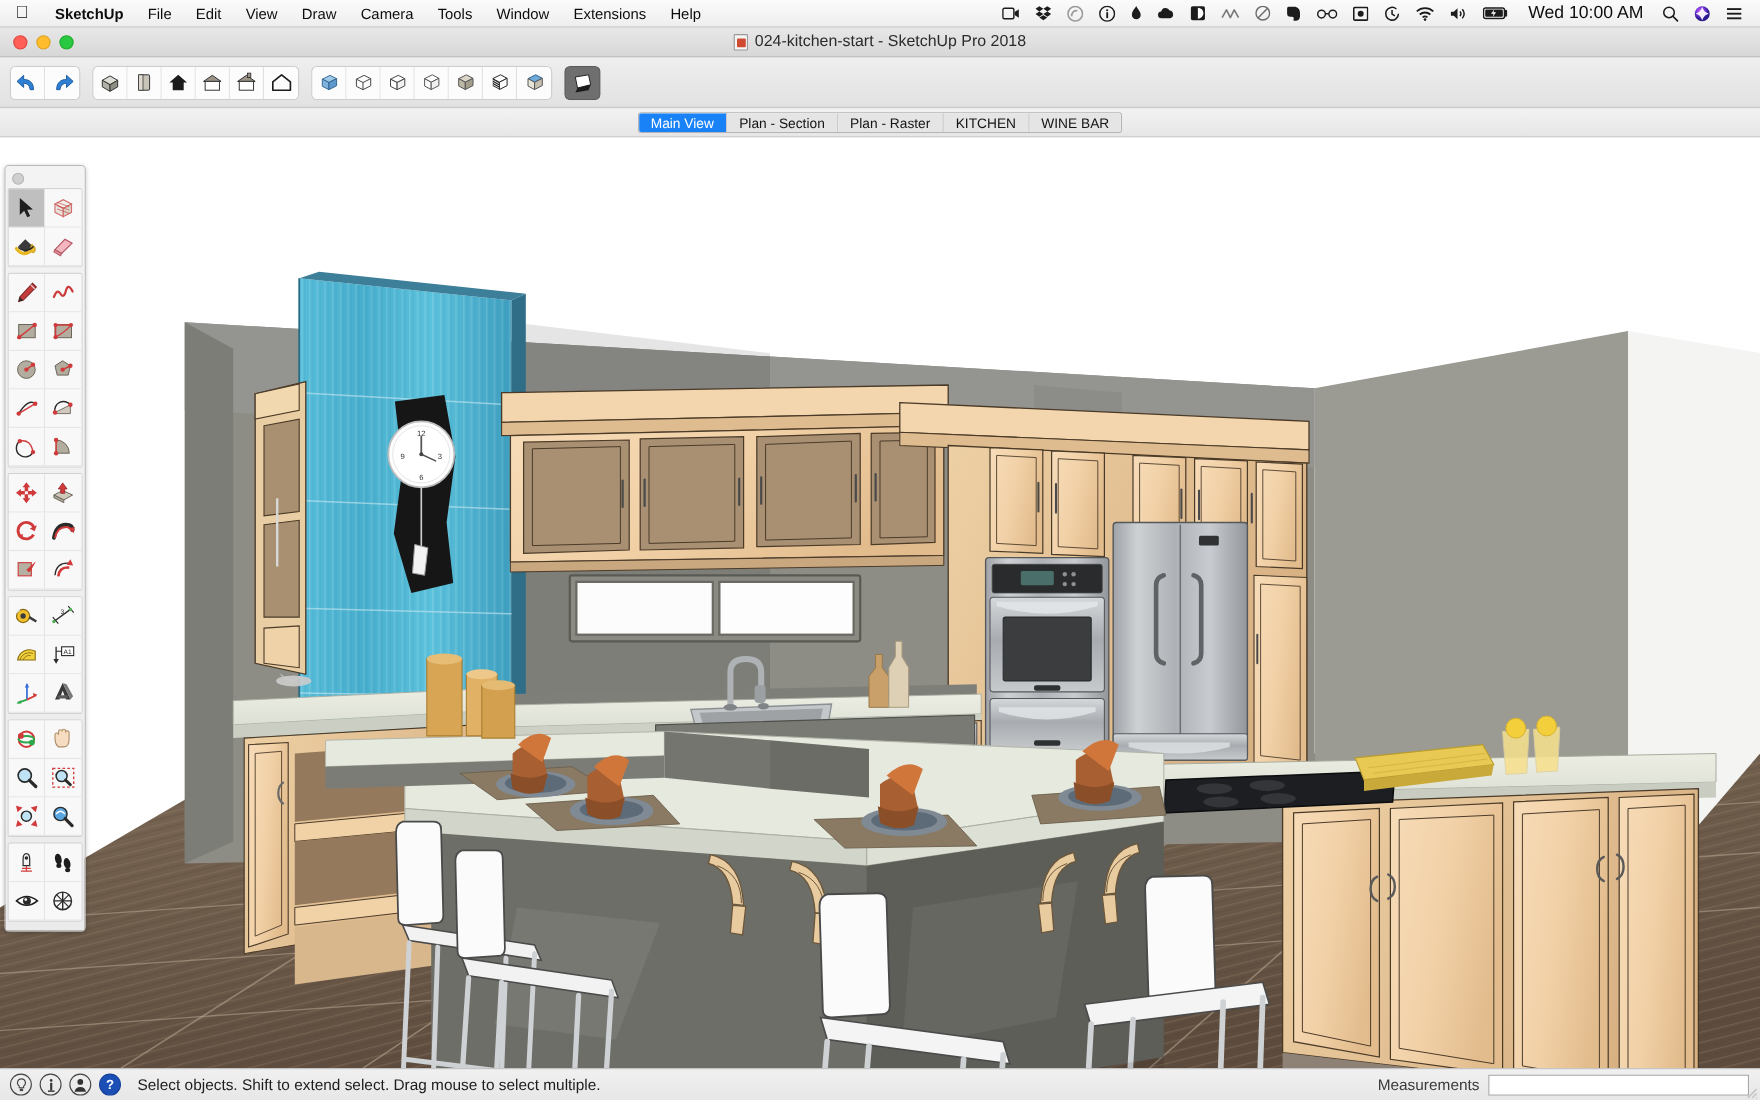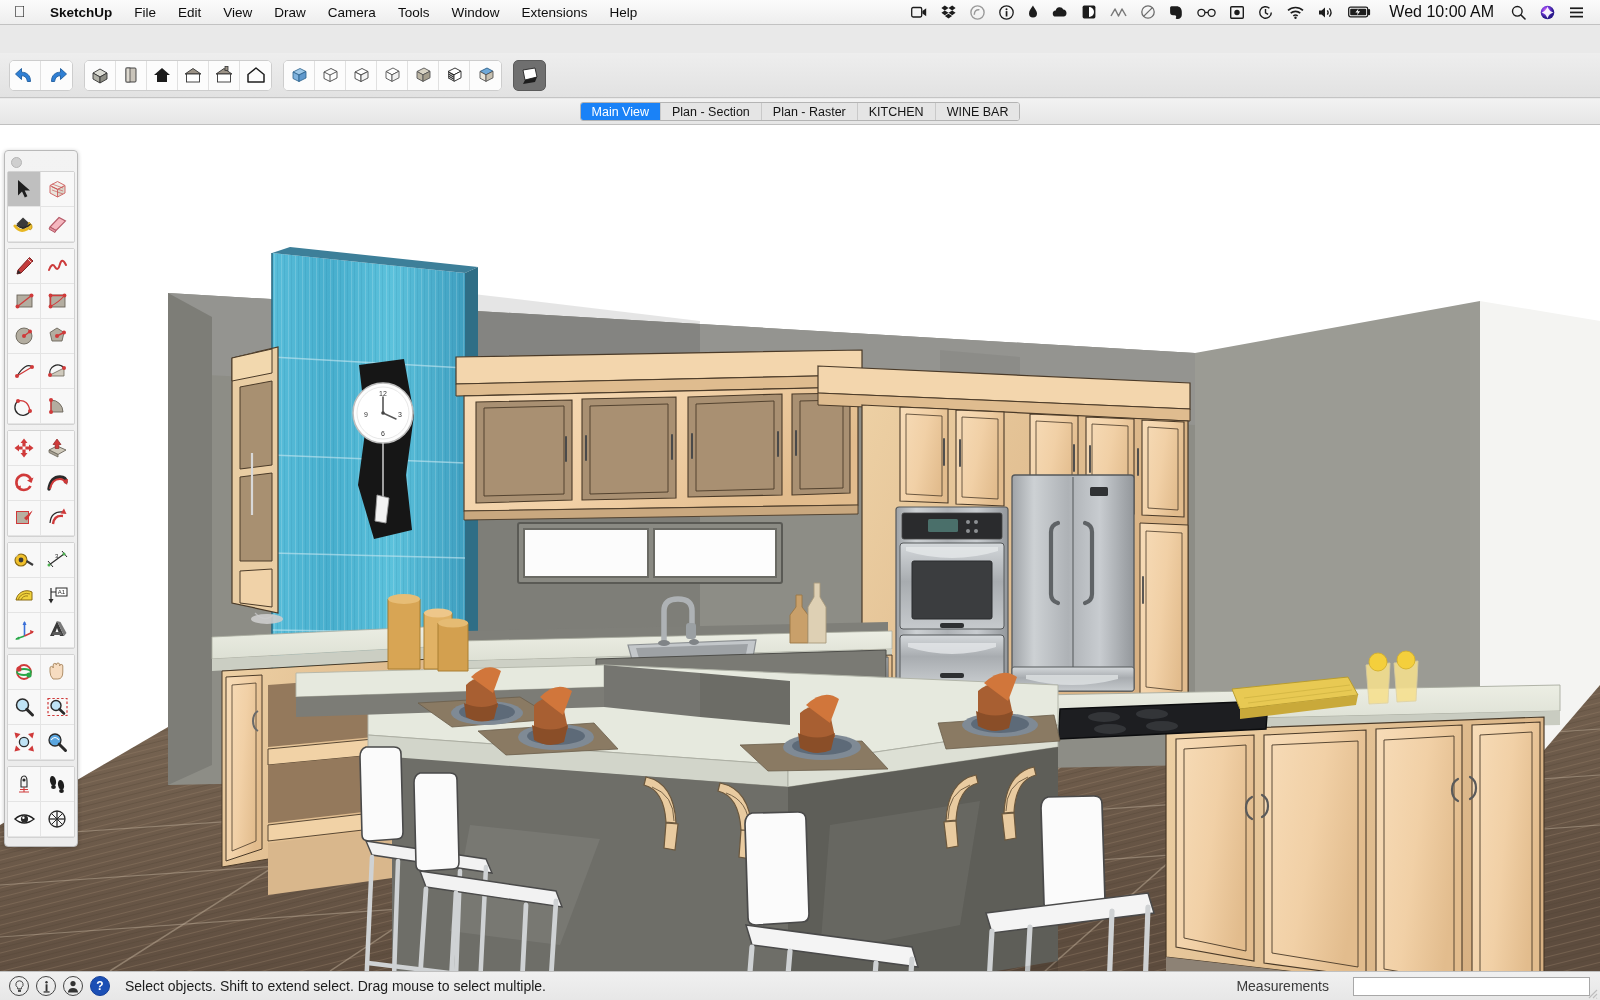--- a/index.html
+++ b/index.html
@@ -112,21 +112,21 @@
     position:absolute; left:0; top:946px; width:1600px; height:29px;
     background:linear-gradient(#f0f0f0,#e7e7e7);
     border-top:1px solid #c0c0c0;
     display:flex; align-items:center; padding-left:9px; z-index:50;
   }
   .sbicon{ width:20px; height:20px; border-radius:50%; border:1.6px solid #444;
            margin-right:7px; display:flex; align-items:center; justify-content:center;
            font-size:12px; color:#333; background:transparent; }
   .sbicon.blue{ background:#1b4fb5; border-color:#15409a; color:#fff; font-weight:bold; }
   #statustext{ font-size:14px; color:#1c1c1c; margin-left:8px; }
-  #measure{ margin-left:auto; display:flex; align-items:center; padding-right:10px; gap:24px; }
+  #measure{ margin-left:auto; display:flex; align-items:center; padding-right:10px; gap:8px; }
   #measure label{ font-size:14px; color:#3b3b3b; }
   #measure input{
     width:237px; height:19px; background:#fff; border:1px solid #a8a8a8;
     font-family:"Liberation Sans", sans-serif; font-size:12px; padding:0 4px; color:#111;
   }
   .rgrip{ position:absolute; right:2px; bottom:1px; width:12px; height:12px;
           opacity:.45; }
 </style>
 </head>
 <body>
@@ -268,20 +268,31 @@
           <rect x="1" y="1.4" width="13" height="1.7" fill="#1c1c1c"></rect>
           <rect x="1" y="5.6" width="13" height="1.7" fill="#1c1c1c"></rect>
           <rect x="1" y="9.8" width="13" height="1.7" fill="#1c1c1c"></rect>
         </svg>
     </div>
   </div>
 </div>
 
 <div id="window">
 
+  <div id="titlebar">
+    <div class="lights">
+      <div class="light r"></div>
+      <div class="light y"></div>
+      <div class="light g"></div>
+    </div>
+    <div id="titletext">
+      <span class="docicon"></span>
+      <span>024-kitchen-start - SketchUp Pro 2018</span>
+    </div>
+  </div>
 
   <div id="toolbar">
 
     <div class="tgroup">
       <div class="tbtn">
         <svg width="22" height="20" viewBox="0 0 22 20">
             <path d="M16.5 16.5 C16.5 10 12.5 7.2 7.5 7.2 V3.5 L1.5 9 L7.5 14.5 V10.7 C10.8 10.7 13 12.7 13.4 16.5 Z" fill="#2f7fd4" stroke="#1d5c9e" stroke-width="0.9" stroke-linejoin="round"></path>
           </svg>
       </div>
       <div class="tbtn">

